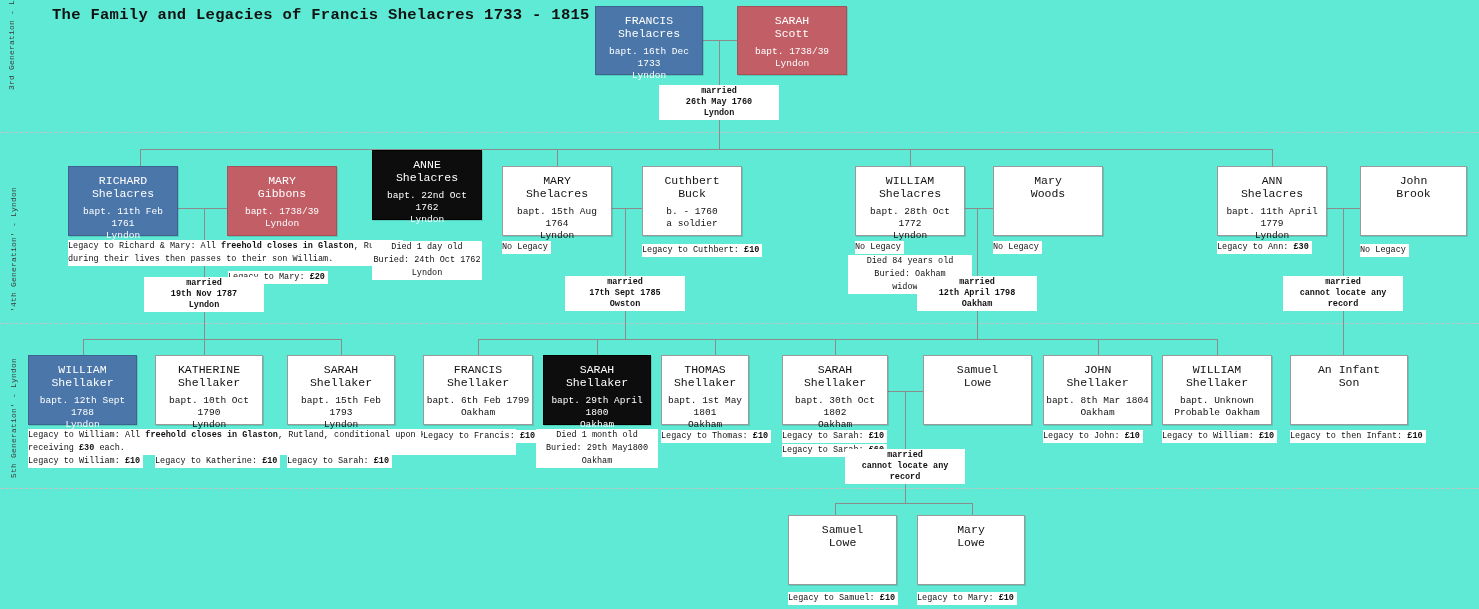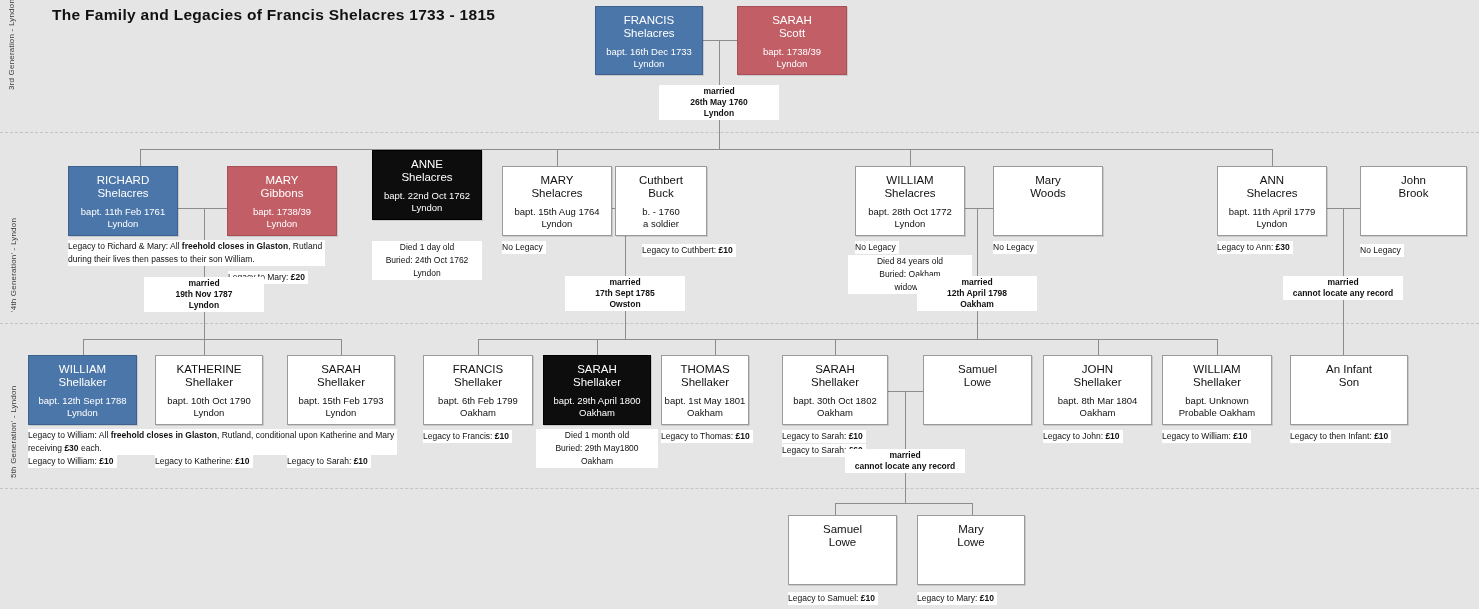--- a/index.html
+++ b/index.html
@@ -1,17 +1,17 @@
 <!DOCTYPE html>
 <html><head>
 <meta charset="utf-8">
 <style>
   html,body{margin:0;padding:0;background:#fff;}
-  #stage{position:relative;width:1479px;height:609px;background:#e5e5e5;overflow:hidden;
-         font-family:Liberation Sans, sans-serif;color:#111;}
+  #stage{position:relative;width:1479px;height:609px;background:#5eead4;overflow:hidden;
+         font-family:Liberation Mono, monospace;color:#111;}
   .title{position:absolute;left:52px;top:6px;font-size:15.5px;font-weight:600;letter-spacing:.3px;white-space:nowrap;}
   .genlabel{position:absolute;font-size:8px;color:#3a3a3a;white-space:nowrap;
             transform:rotate(-90deg);transform-origin:left top;letter-spacing:.2px;}
   .box{position:absolute;box-sizing:border-box;height:70px;border:1px solid #9a9a9a;background:#fff;
        text-align:center;padding-top:7px;box-shadow:1px 1px 0 rgba(0,0,0,.12);}
   .box.blue{background:#4b76a9;border-color:#3d6290;color:#fff;}
   .box.red{background:#c25f66;border-color:#a94f57;color:#fff;}
   .box.black{background:#0d0d0d;border-color:#000;color:#fff;}
   .nm{font-size:11.5px;line-height:13px;}
   .nm.gap-top{}
@@ -113,21 +113,21 @@
     <div class="nm">Shelacres</div>
     <div class="dt first">bapt. 22nd Oct 1762</div>
     <div class="dt">Lyndon</div>
   </div>
   <div class="box" style="left:502px;top:166px;width:110px">
     <div class="nm">MARY</div>
     <div class="nm">Shelacres</div>
     <div class="dt first">bapt. 15th Aug 1764</div>
     <div class="dt">Lyndon</div>
   </div>
-  <div class="box" style="left:615px;top:166px;width:92px">
+  <div class="box" style="left:642px;top:166px;width:100px">
     <div class="nm">Cuthbert</div>
     <div class="nm">Buck</div>
     <div class="dt first">b. - 1760</div>
     <div class="dt">a soldier</div>
   </div>
   <div class="box" style="left:855px;top:166px;width:110px">
     <div class="nm">WILLIAM</div>
     <div class="nm">Shelacres</div>
     <div class="dt first">bapt. 28th Oct 1772</div>
     <div class="dt">Lyndon</div>

